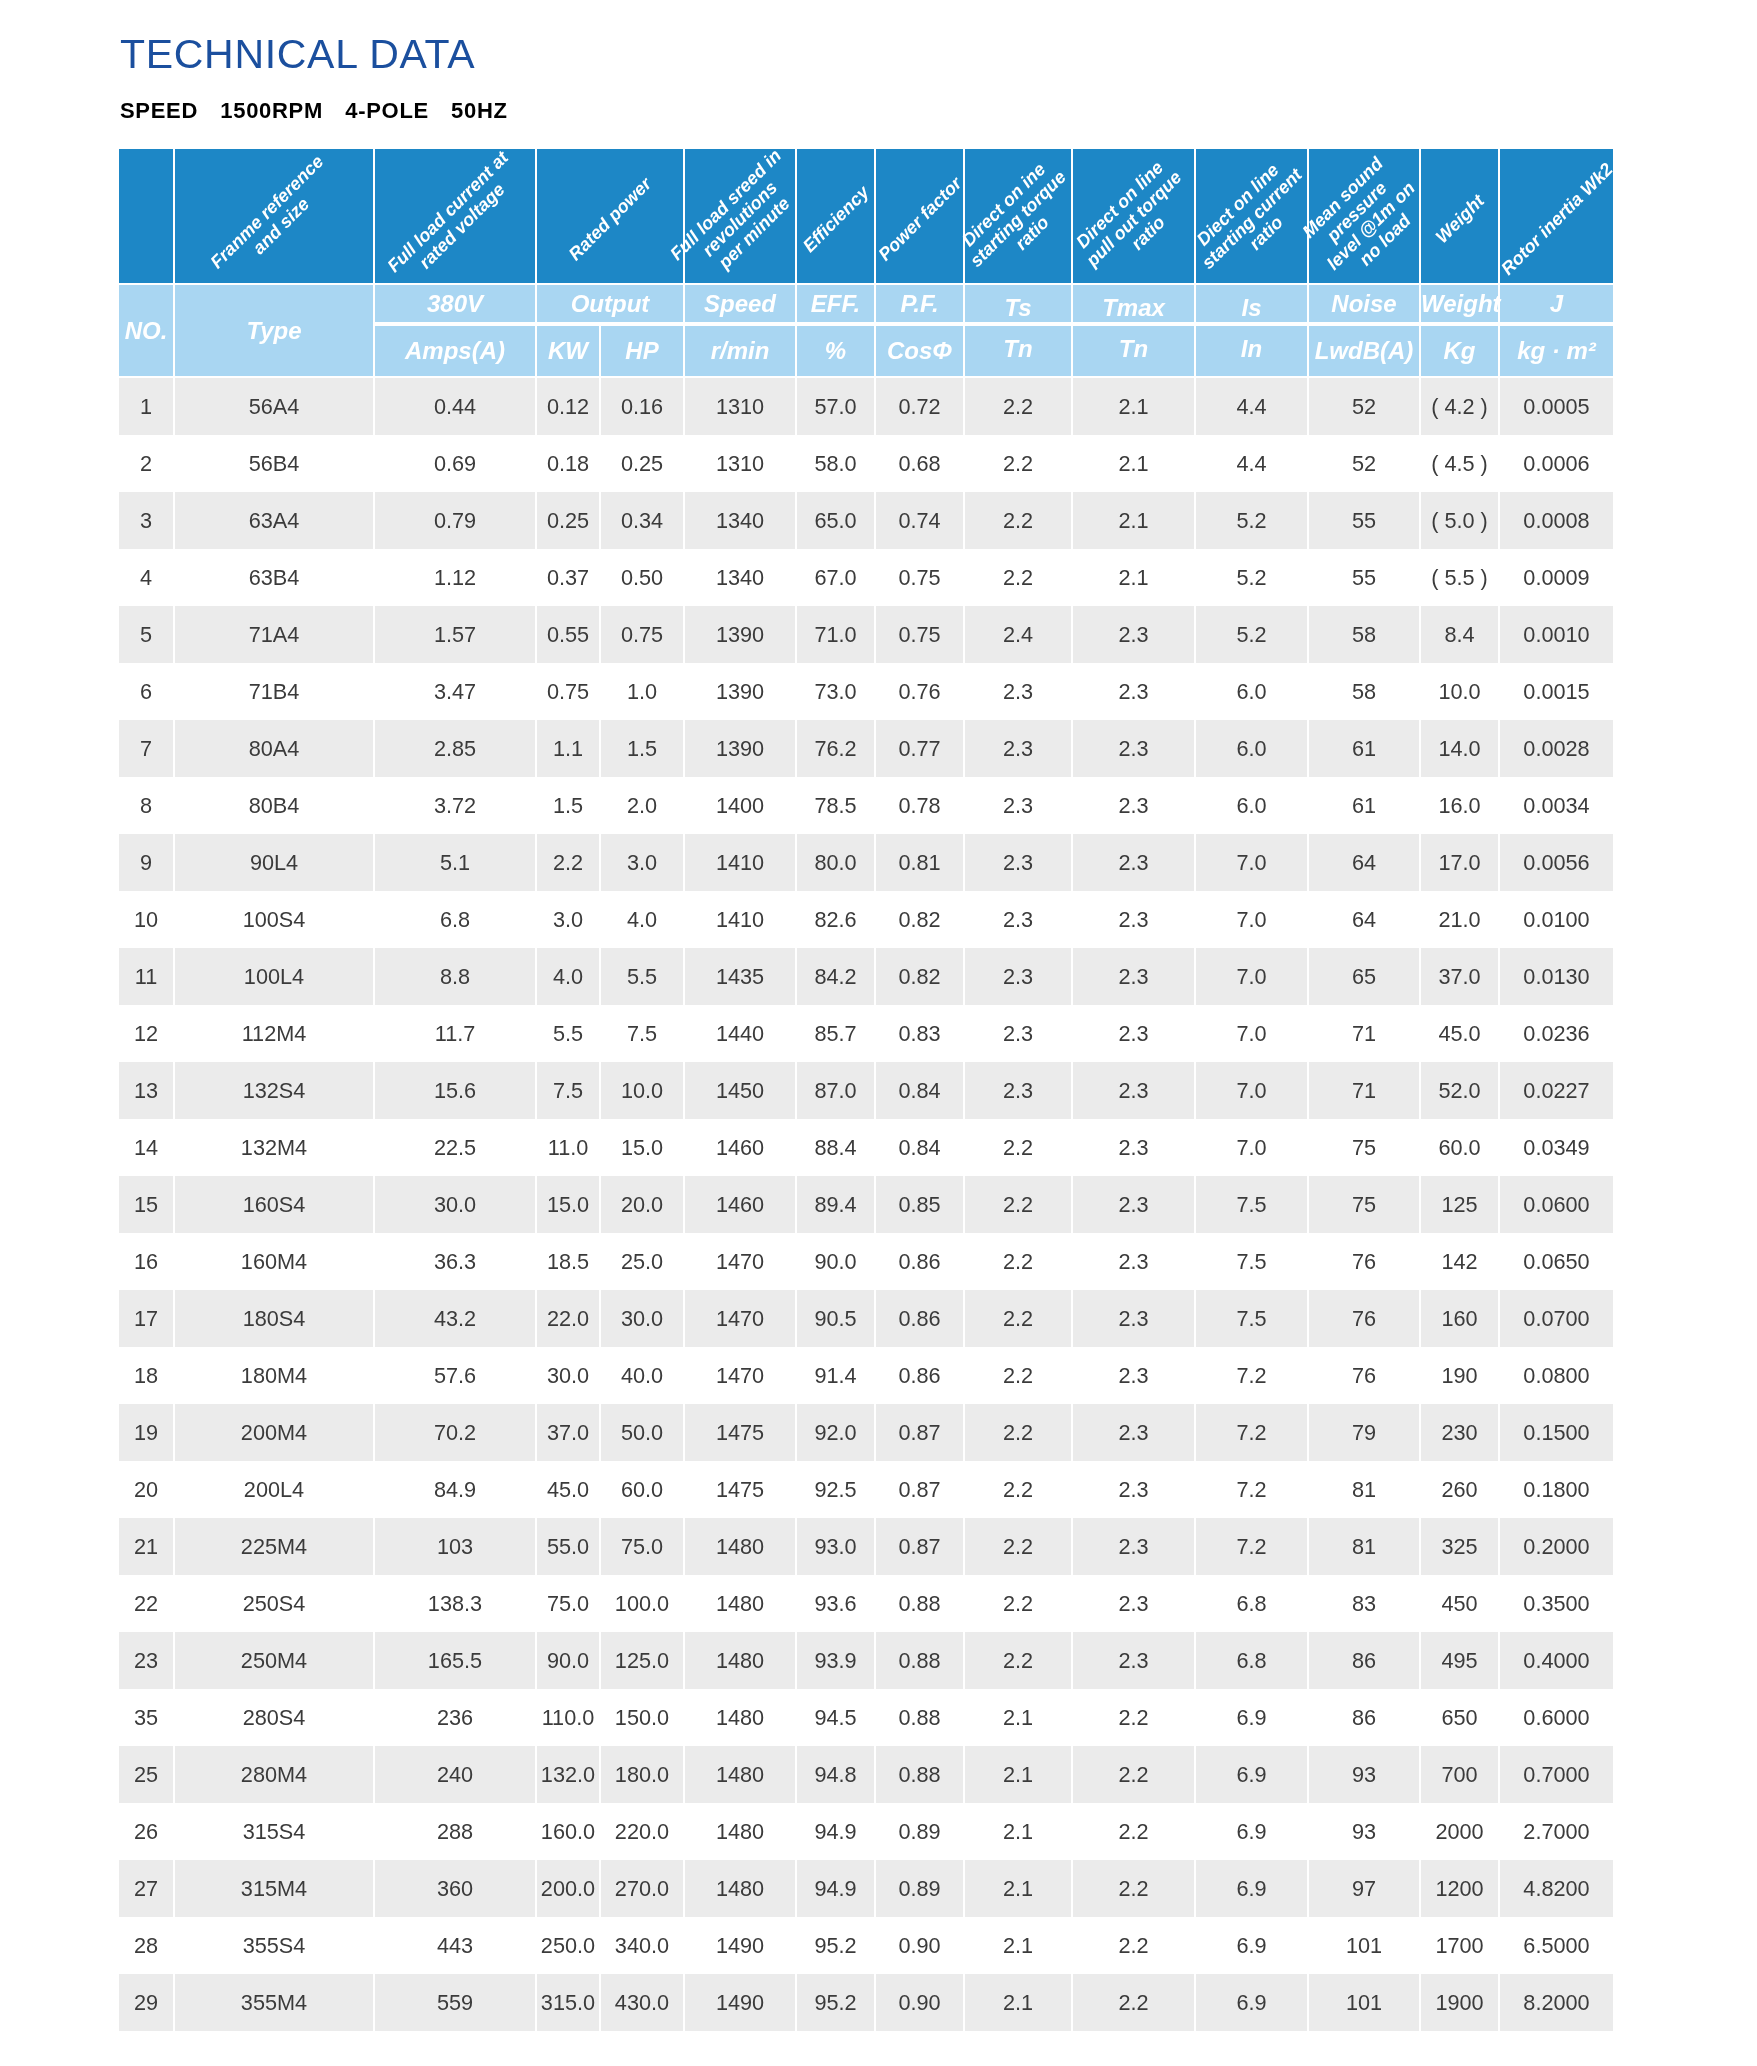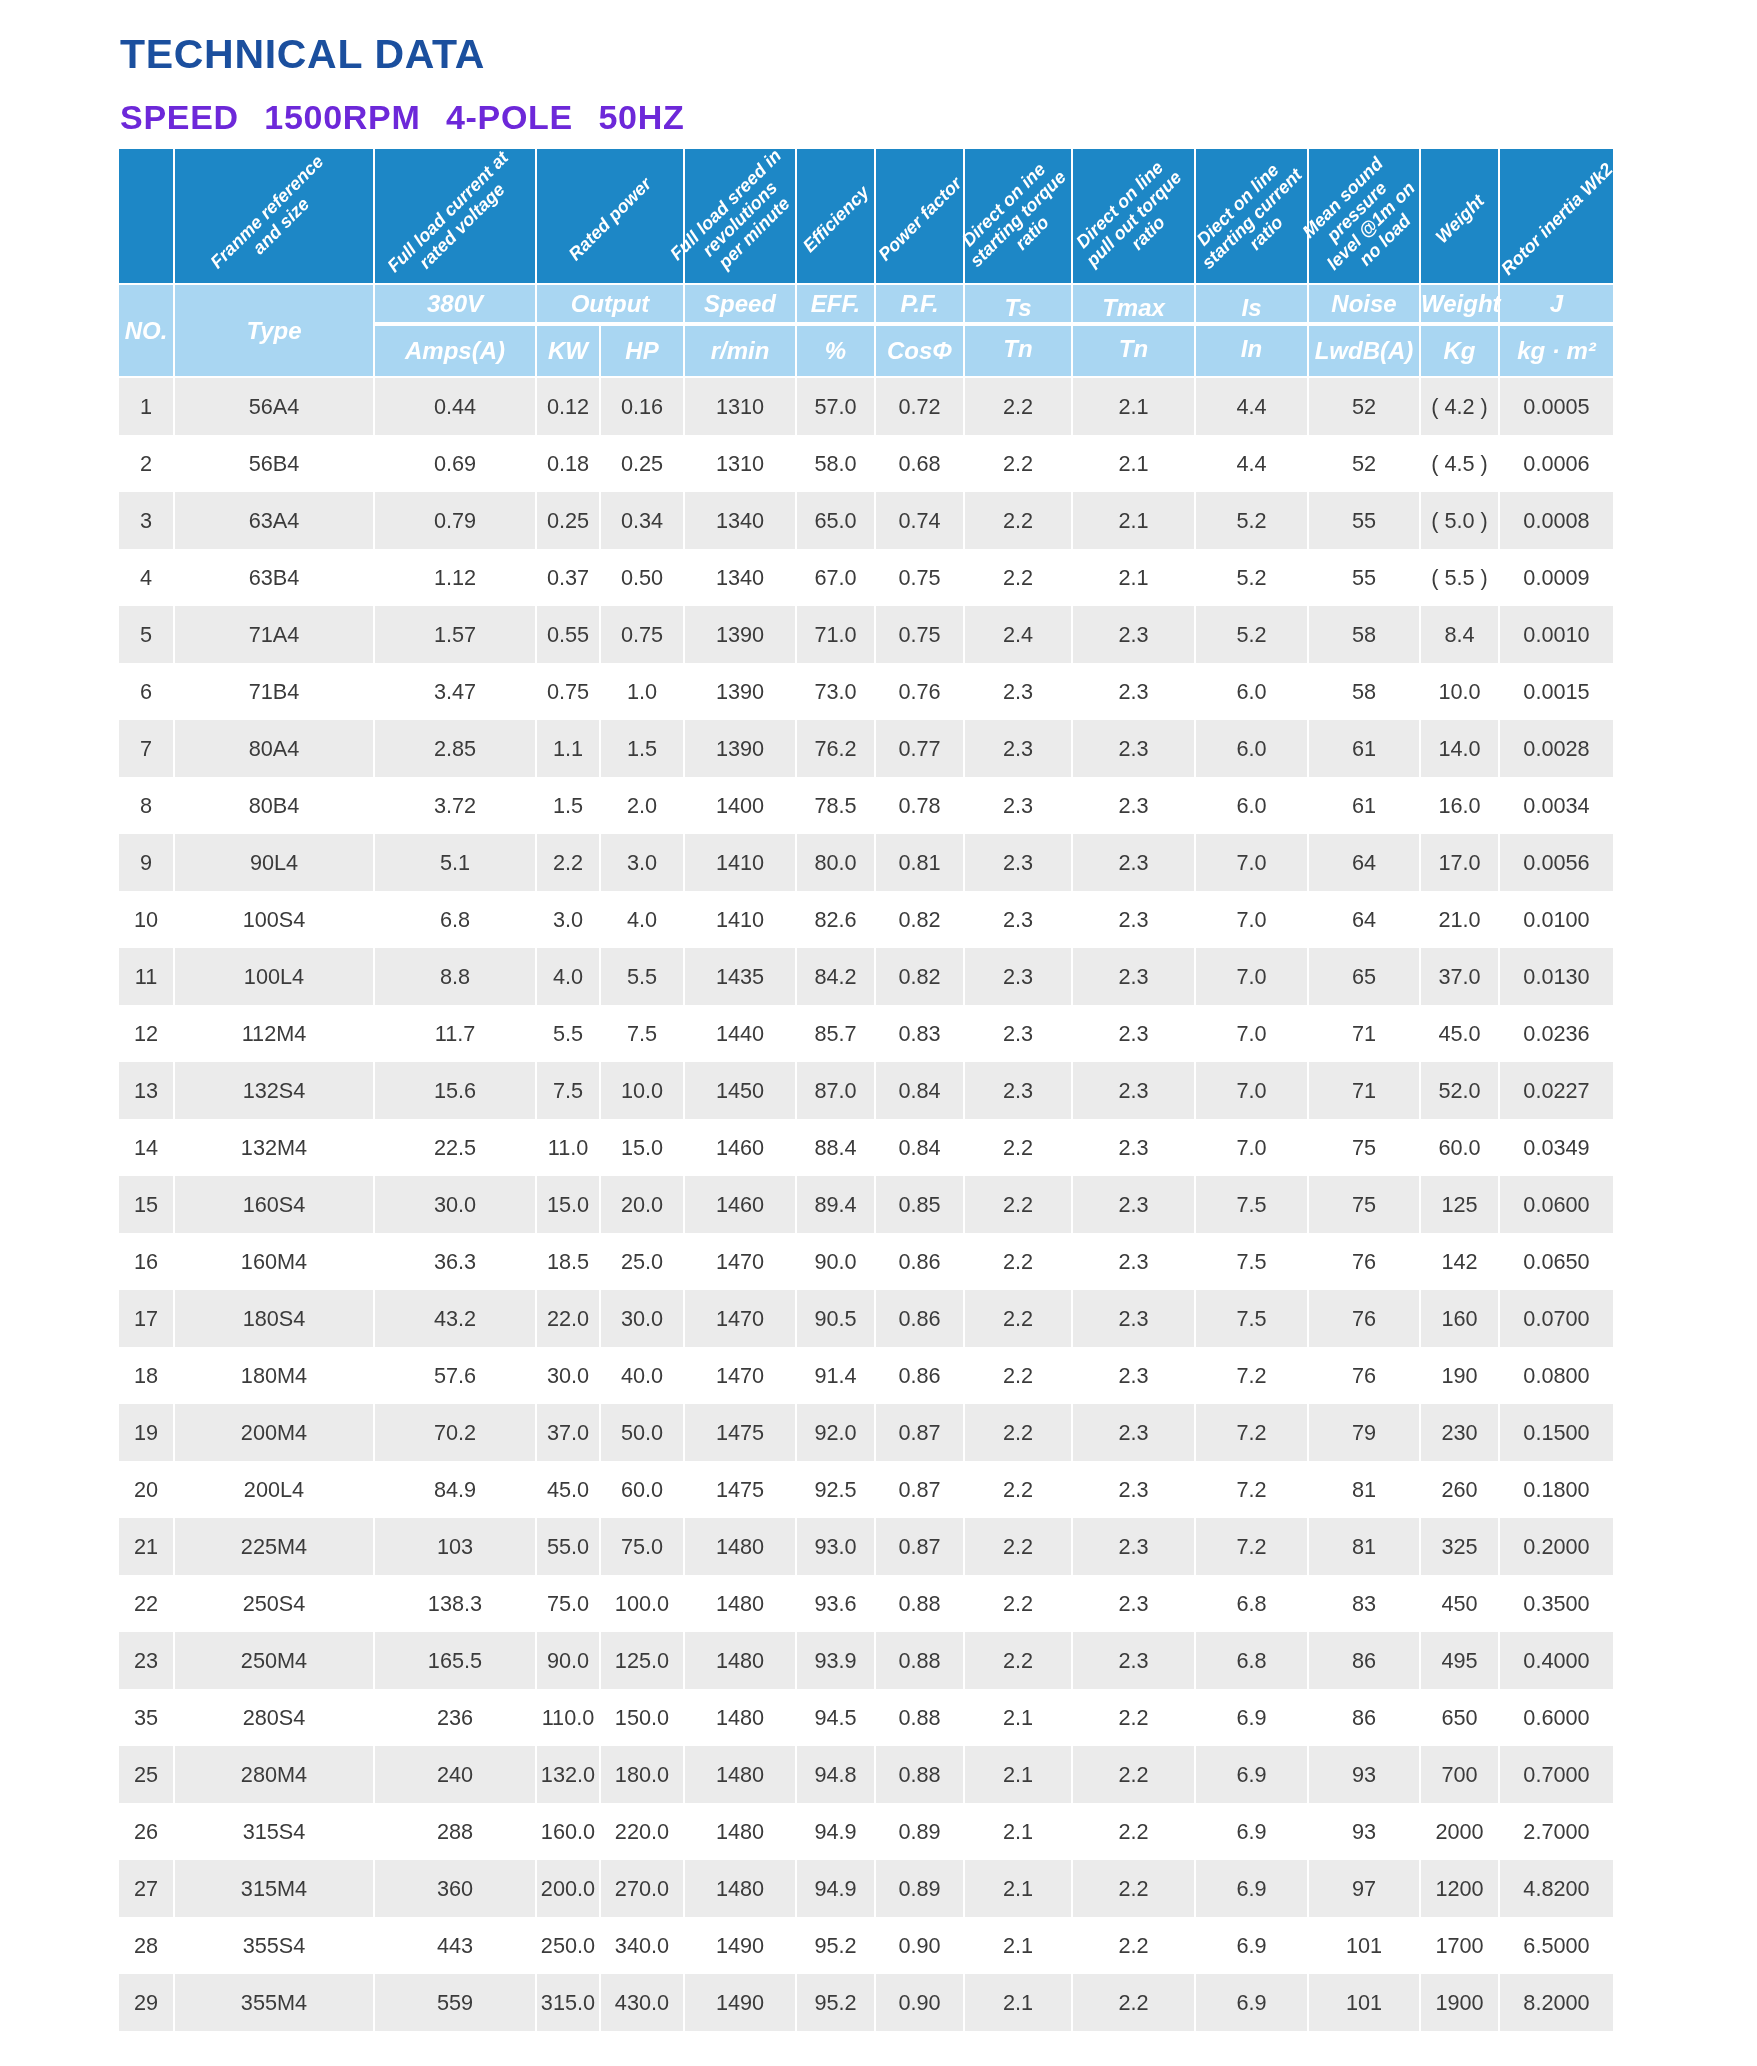--- a/index.html
+++ b/index.html
@@ -10,33 +10,33 @@
     width: 1757px;
     height: 2066px;
     background: #ffffff;
     overflow: hidden;
   }
   .doc-title {
     position: absolute;
     left: 120px;
     top: 31px;
     font-size: 41px;
-    font-weight: bold;
+    font-weight: normal;
     letter-spacing: 0.7px;
     color: #1b4f9e;
   }
   .doc-subtitle {
     position: absolute;
     left: 120px;
     top: 98px;
-    font-size: 34px;
+    font-size: 22px;
     font-weight: bold;
     letter-spacing: 0.7px;
     word-spacing: 15.4px;
-    color: #6d28d9;
+    color: #000000;
   }
   table.spec {
     position: absolute;
     left: 119px;
     top: 149px;
     width: 1494px;
     table-layout: fixed;
     border-collapse: separate;
     border-spacing: 0;
   }

